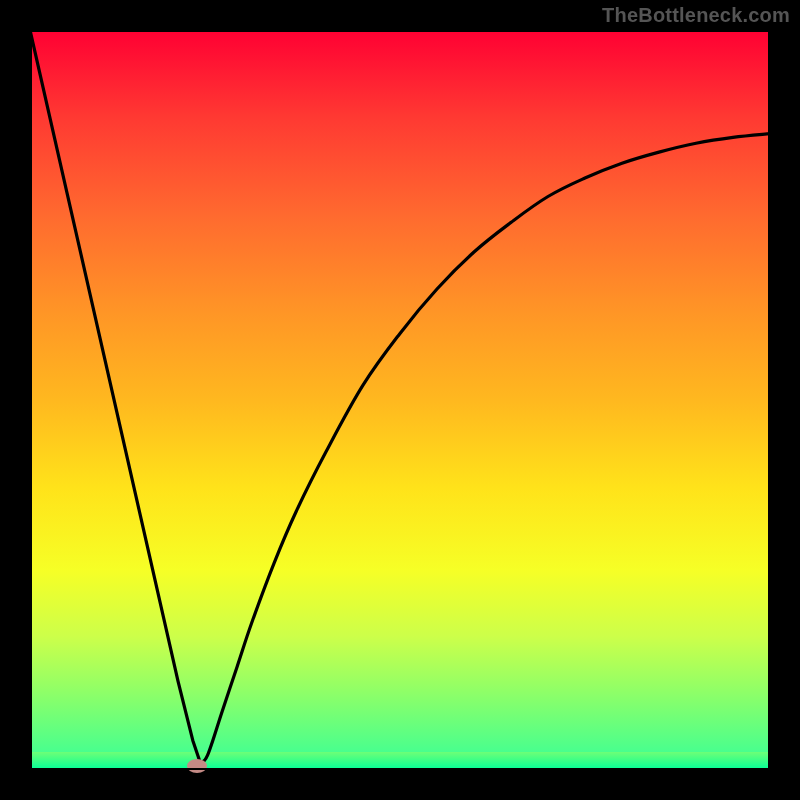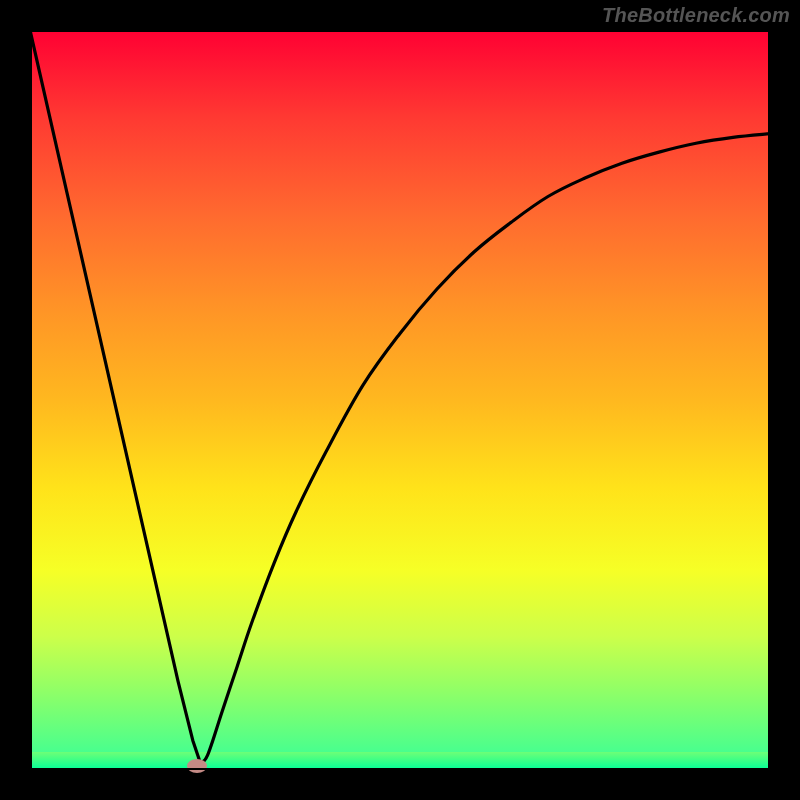--- a/index.html
+++ b/index.html
@@ -8,21 +8,20 @@
     width: 800px;
     height: 800px;
     background: #000;
     font-family: Arial, Helvetica, sans-serif;
     overflow: hidden;
   }
   .canvas {
     position: relative;
     width: 800px;
     height: 800px;
-    font-style: italic;
   }
   .watermark {
     position: absolute;
     top: 4px;
     right: 10px;
     color: #555;
     font-size: 20px;
     font-weight: 600;
     letter-spacing: 0.2px;
     z-index: 5;

